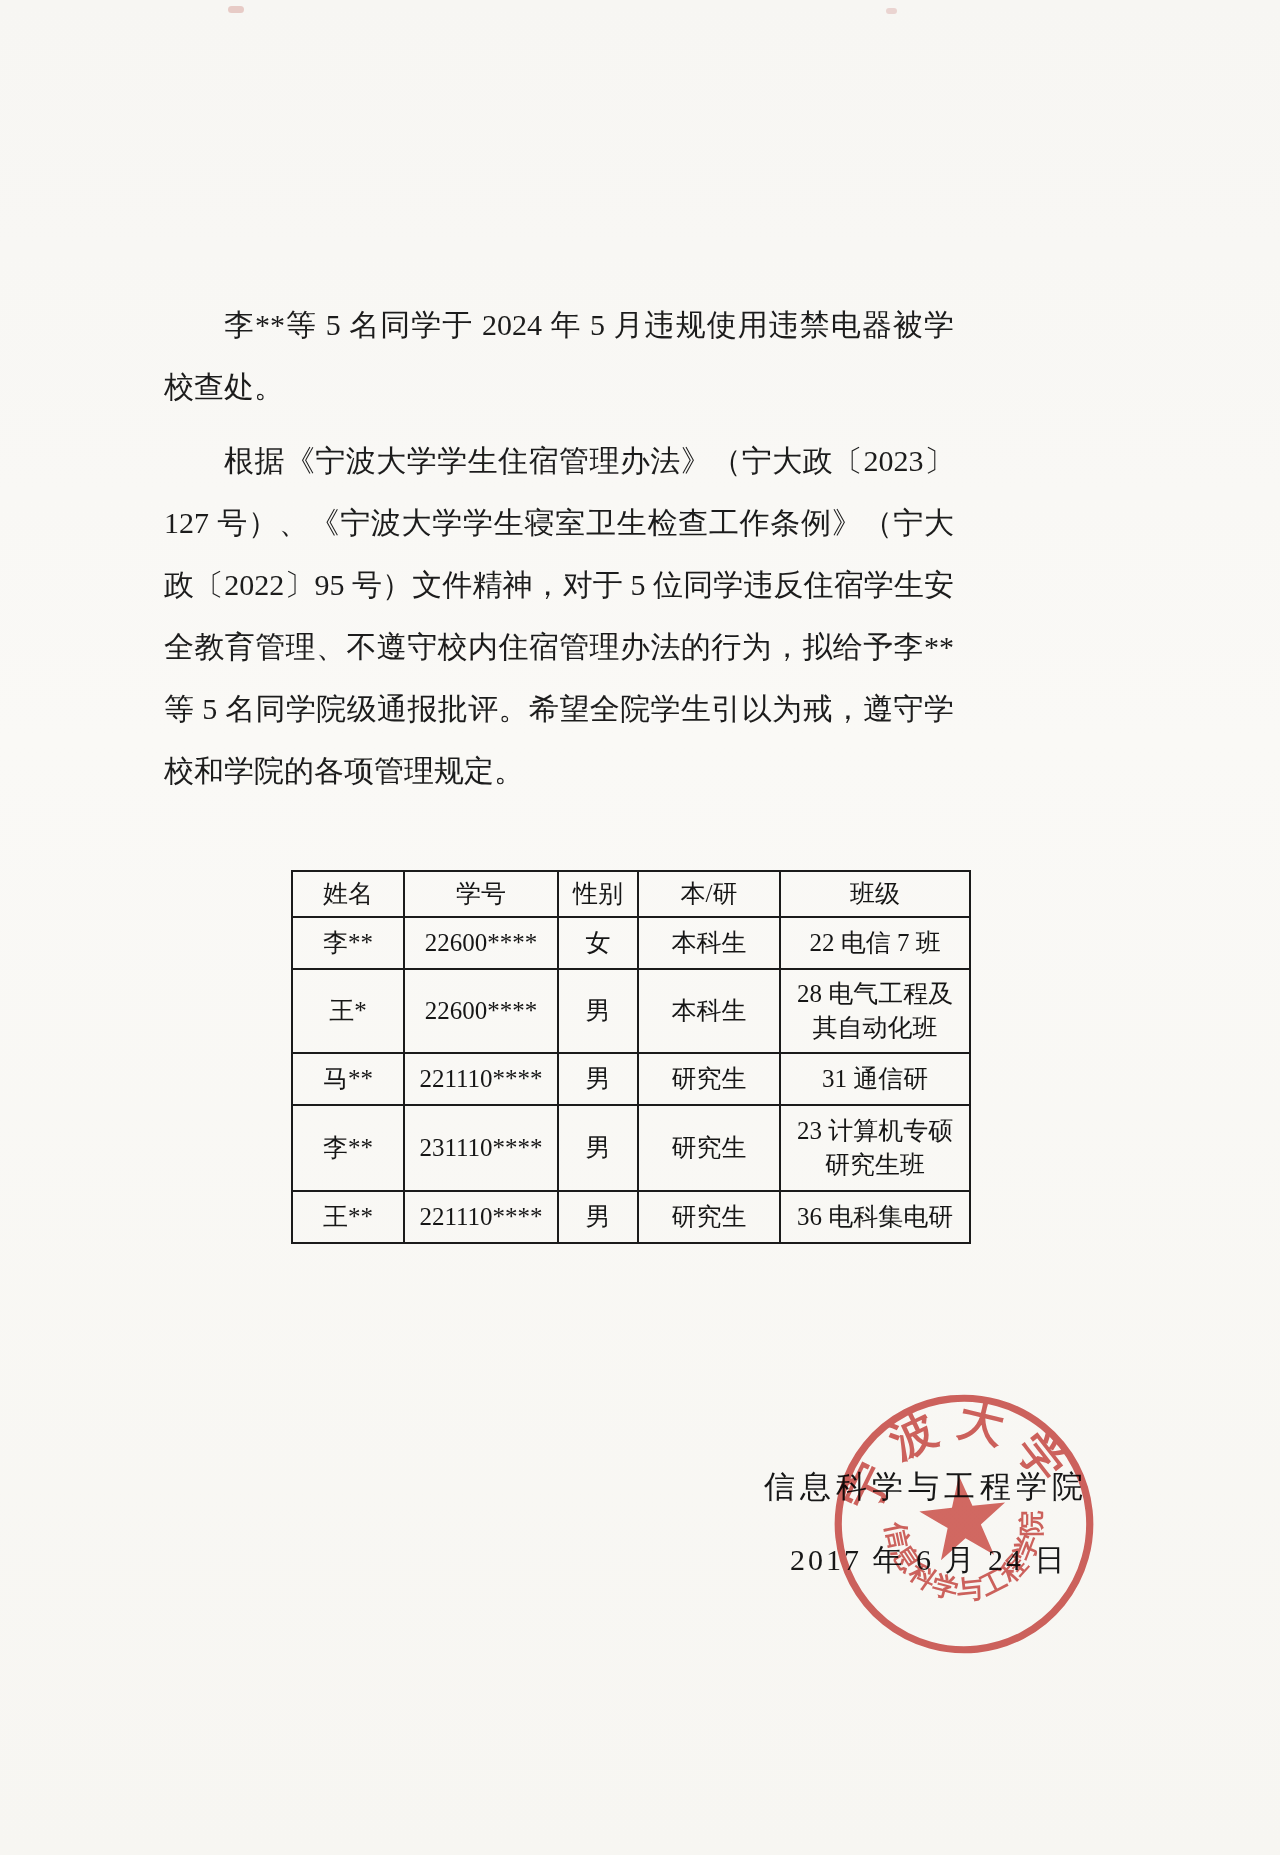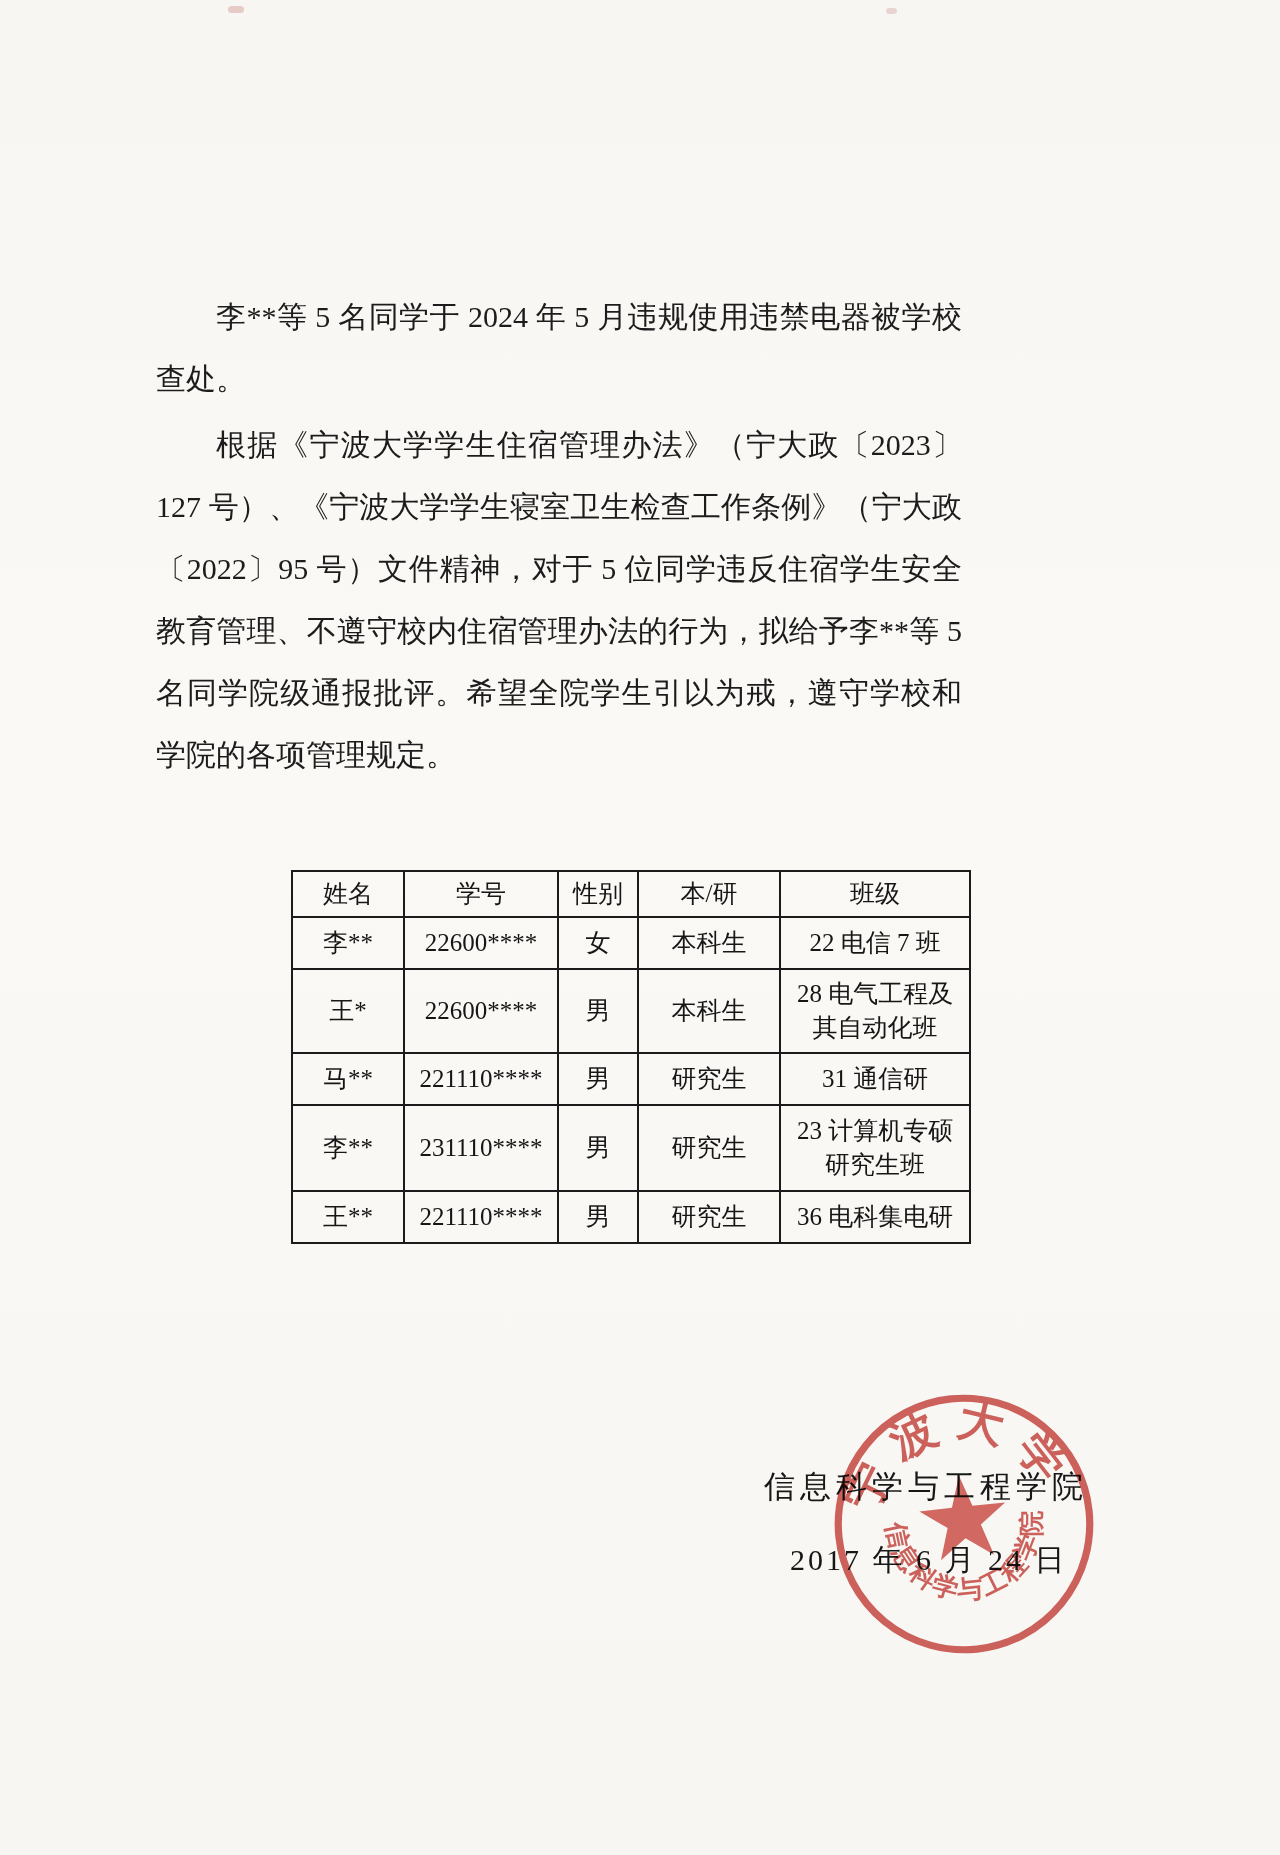--- a/index.html
+++ b/index.html
@@ -18,21 +18,21 @@
   .doc-title{
     position:absolute;left:0;top:146px;width:100%;
     text-align:center;font-size:37px;font-weight:bold;
     letter-spacing:1px;color:#141414;margin:0;
   }
   .body-text{
     position:absolute;left:152px;top:282px;width:814px;
     font-size:30px;line-height:62px;text-align:justify;
     color:#1c1c1c;
   }
-  .body-text p{margin:4px;text-indent:2em;}
+  .body-text p{margin:12px;text-indent:2em;}
   .students-table{
     position:absolute;left:291px;top:870px;
     border-collapse:collapse;table-layout:fixed;
     font-size:25px;color:#161616;
   }
   .students-table col.c0{width:112px;}
   .students-table col.c1{width:154px;}
   .students-table col.c2{width:80px;}
   .students-table col.c3{width:142px;}
   .students-table col.c4{width:190px;}

